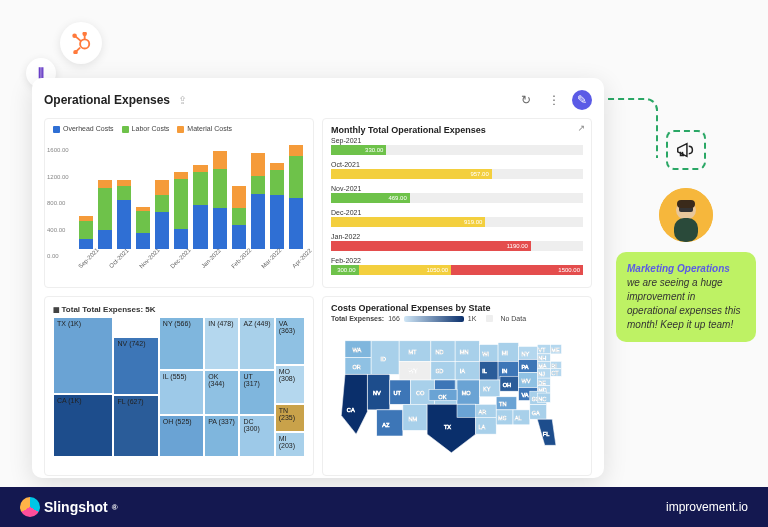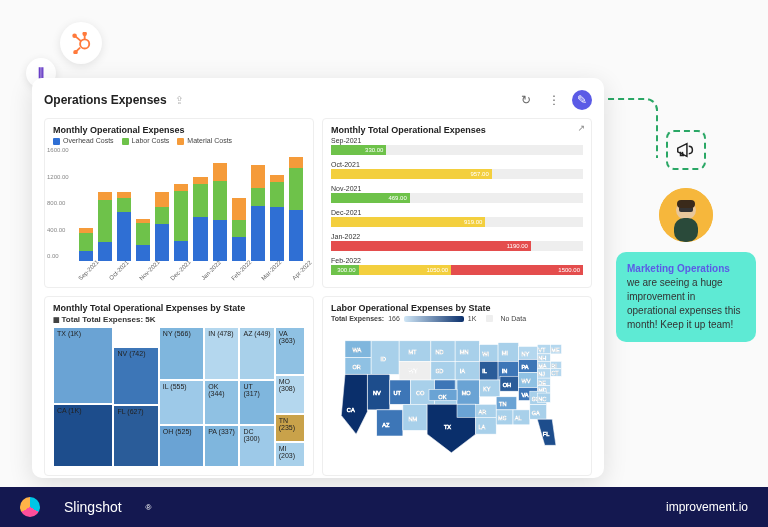--- a/index.html
+++ b/index.html
@@ -40,27 +40,27 @@
   
   .map-legend{display:flex;align-items:center;gap:4px;font-size:7px;color:#444;margin-bottom:2px;}
   .grad{width:60px;height:6px;background:linear-gradient(90deg,#cfe6f6,#0a2f6b);border-radius:2px;}
   
   .us-map{width:100%;height:140px;}
   
   .discussion{position:absolute;top:130px;left:616px;width:140px;}
   .mega{width:40px;height:40px;border:2px dashed #2aa765;border-radius:8px;display:flex;align-items:center;justify-content:center;margin:0 auto;}
   .disc-title{font-size:11px;font-weight:700;text-align:center;margin-top:6px;color:#222;}
   .avatar{width:54px;height:54px;border-radius:50%;background:#f6b73c;margin:18px auto 0;display:flex;align-items:center;justify-content:center;overflow:hidden;}
-  .bubble{background:#5eead4;border-radius:10px;padding:10px 11px;font-size:10px;line-height:1.4;color:#333;margin-top:10px;}
+  .bubble{background:#bef264;border-radius:10px;padding:10px 11px;font-size:10px;line-height:1.4;color:#333;margin-top:10px;font-style:italic;}
   .bubble .hl{color:#5b5be6;font-weight:600;}
   
   .connector{position:absolute;top:98px;left:598px;width:60px;height:60px;border-top:2px dashed #2aa765;border-right:2px dashed #2aa765;border-radius:0 12px 0 0;}
   
   .footer{position:absolute;bottom:0;left:0;width:768px;height:40px;background:#141850;display:flex;align-items:center;padding:0 20px;color:#fff;}
-  .brand{display:flex;align-items:center;gap:24px;font-weight:400;font-size:14px;}
+  .brand{display:flex;align-items:center;gap:4px;font-weight:700;font-size:14px;}
   .brand-mark{width:20px;height:20px;border-radius:50%;background:conic-gradient(#00c6e6 0 120deg,#ff4f9a 120deg 240deg,#ffb347 240deg 360deg);}
   .foot-spacer{flex:1;}
   .foot-url{font-size:12px;}
   .pop{position:absolute;top:4px;right:6px;font-size:9px;color:#888;}
   .subhead{font-size:8px;color:#333;font-weight:600;margin-top:2px;margin-bottom:3px;}
 </style>
 </head>
 <body>
 
 <div class="canvas">
@@ -76,32 +76,31 @@
           <circle cx="6" cy="22" r="1.5" fill="#ff7a3c"></circle>
         </g>
       </svg>
   </div>
   <div class="logo-purple">⦀</div>
 
   <div class="connector"></div>
 
   <div class="card">
     <div class="card-head">
-      <span class="card-title">Operations Expenses</span>
+      <span class="card-title">Operational Expenses</span>
       <span style="color:#bbb;font-size:11px;">⇪</span>
       <div class="head-spacer"></div>
       <div class="icon-btn">↻</div>
       <div class="icon-btn">⋮</div>
       <div class="icon-btn primary">✎</div>
     </div>
 
     <div class="grid">
 
       <div class="panel">
-        <div class="panel-title">Monthly Operational Expenses</div>
         <div class="legend">
           <span><i class="sw" style="background:#2f6fd4"></i><span>Overhead Costs</span></span>
           <span><i class="sw" style="background:#6ec24a"></i><span>Labor Costs</span></span>
           <span><i class="sw" style="background:#f59b3a"></i><span>Material Costs</span></span>
         </div>
         <div class="yax">
           <span>1600.00</span>
             <span>1200.00</span>
             <span>800.00</span>
             <span>400.00</span>
@@ -220,21 +219,20 @@
               <div class="hbar">
                 <div class="hseg" style="background: rgb(110, 194, 74); width: 20%;">300.00</div>
                 <div class="hseg" style="background: rgb(243, 207, 62); width: 70%;">1050.00</div>
                 <div class="hseg" style="background: rgb(228, 77, 77); width: 100%;">1500.00</div>
               </div>
             </div>
           </div>
       </div>
 
       <div class="panel">
-        <div class="panel-title">Monthly Total Operational Expenses by State</div>
         <div class="subhead"><span style="font-size:7px;">▦ </span><span>Total Total Expenses: 5K</span></div>
         <div class="tm" id="tm">
             <div style="left: 0%; top: 0%; width: 24%; height: 55%; background: rgb(106, 163, 212);">TX (1K)</div>
             <div style="left: 0%; top: 55%; width: 24%; height: 45%; background: rgb(29, 77, 140);">CA (1K)</div>
             <div style="left: 24%; top: 14%; width: 18%; height: 42%; background: rgb(61, 118, 183);">NV (742)</div>
             <div style="left: 24%; top: 56%; width: 18%; height: 44%; background: rgb(42, 92, 153);">FL (627)</div>
             <div style="left: 42%; top: 0%; width: 18%; height: 38%; background: rgb(127, 182, 221);">NY (566)</div>
             <div style="left: 42%; top: 38%; width: 18%; height: 32%; background: rgb(157, 201, 232);">IL (555)</div>
             <div style="left: 42%; top: 70%; width: 18%; height: 30%; background: rgb(106, 163, 212);">OH (525)</div>
             <div style="left: 60%; top: 0%; width: 14%; height: 38%; background: rgb(180, 215, 238);">IN (478)</div>
@@ -244,21 +242,21 @@
             <div style="left: 74%; top: 38%; width: 14%; height: 32%; background: rgb(127, 182, 221);">UT (317)</div>
             <div style="left: 74%; top: 70%; width: 14%; height: 30%; background: rgb(157, 201, 232);">DC (300)</div>
             <div style="left: 88%; top: 0%; width: 12%; height: 34%; background: rgb(143, 193, 227);">VA (363)</div>
             <div style="left: 88%; top: 34%; width: 12%; height: 28%; background: rgb(180, 215, 238);">MO (308)</div>
             <div style="left: 88%; top: 62%; width: 12%; height: 20%; background: rgb(201, 162, 74);">TN (235)</div>
             <div style="left: 88%; top: 82%; width: 12%; height: 18%; background: rgb(168, 208, 234);">MI (203)</div>
           </div>
       </div>
 
       <div class="panel">
-        <div class="panel-title">Labor Operational Expenses by State</div>
+        <div class="panel-title">Costs Operational Expenses by State</div>
         <div class="map-legend">
           <b>Total Expenses:</b>
           <span>166</span>
           <div class="grad"></div>
           <span>1K</span>
           <i class="sw" style="background:#eee;margin-left:6px;"></i>
             <span>No Data</span>
         </div>
         <svg class="us-map" viewBox="0 0 260 150">
           <g stroke="#fff" stroke-width="0.6" font-size="6" fill="#9dc9e8">

